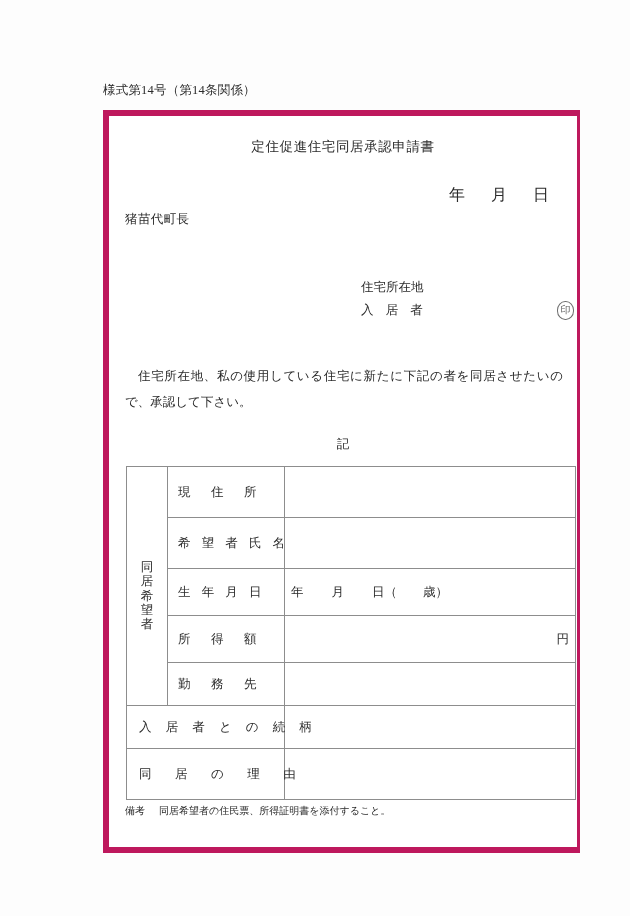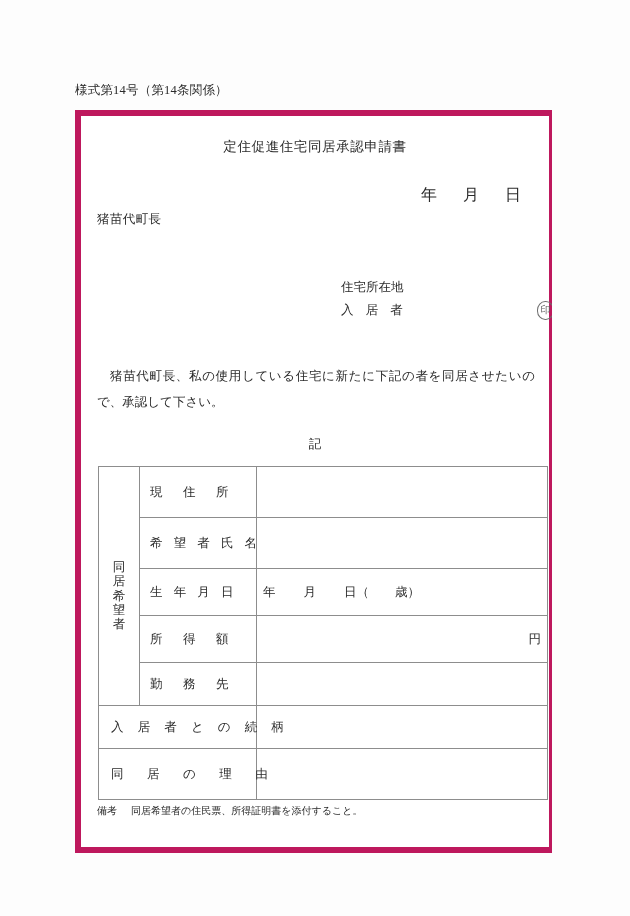--- a/index.html
+++ b/index.html
@@ -13,20 +13,21 @@
     font-family: "Liberation Serif", "DejaVu Serif", serif;
     color: #ララ;
     color: #2b2b2b;
     -webkit-font-smoothing: antialiased;
   }
   .page {
     position: relative;
     width: 552px;
     height: 916px;
     overflow: hidden;
+    margin-left: 28px;
   }
 
   
   .form-no {
     position: absolute;
     left: 75px;
     top: 82px;
     font-size: 12.5px;
     letter-spacing: 0.2px;
     white-space: nowrap;
@@ -68,21 +69,21 @@
     left: 16px;
     top: 95px;
     font-size: 12.5px;
     letter-spacing: 0.4px;
     white-space: nowrap;
   }
 
   
   .applicant {
     position: absolute;
-    left: 260px;
+    left: 252px;
     top: 160px;
     font-size: 12.5px;
     line-height: 23px;
     white-space: nowrap;
   }
   .applicant .row { position: relative; height: 23px; }
   .sp-label {
     display: inline-block;
     letter-spacing: 4.5px;
   }
@@ -213,21 +214,21 @@
     <div class="applicant">
       <div class="row">
         <span>住宅所在地</span>
       </div>
       <div class="row">
         <span class="sp-label">入 居 者</span>
         <span class="seal">印</span>
       </div>
     </div>
 
-    <div class="body-text">猪苗代町長、私の使用している住宅に新たに下記の者を同居させたいので、承認して下さい。</div>
+    <div class="body-text">住宅所在地、私の使用している住宅に新たに下記の者を同居させたいので、承認して下さい。</div>
 
     <div class="ki">記</div>
 
     <table class="tbl">
       <tbody>
           <tr>
         <td class="col-vert cell-vert" rowspan="5">
           <span class="vert-text">同居希望者</span>
         </td>
         <td class="col-lbl lbl r-h50">現　住　所</td>

